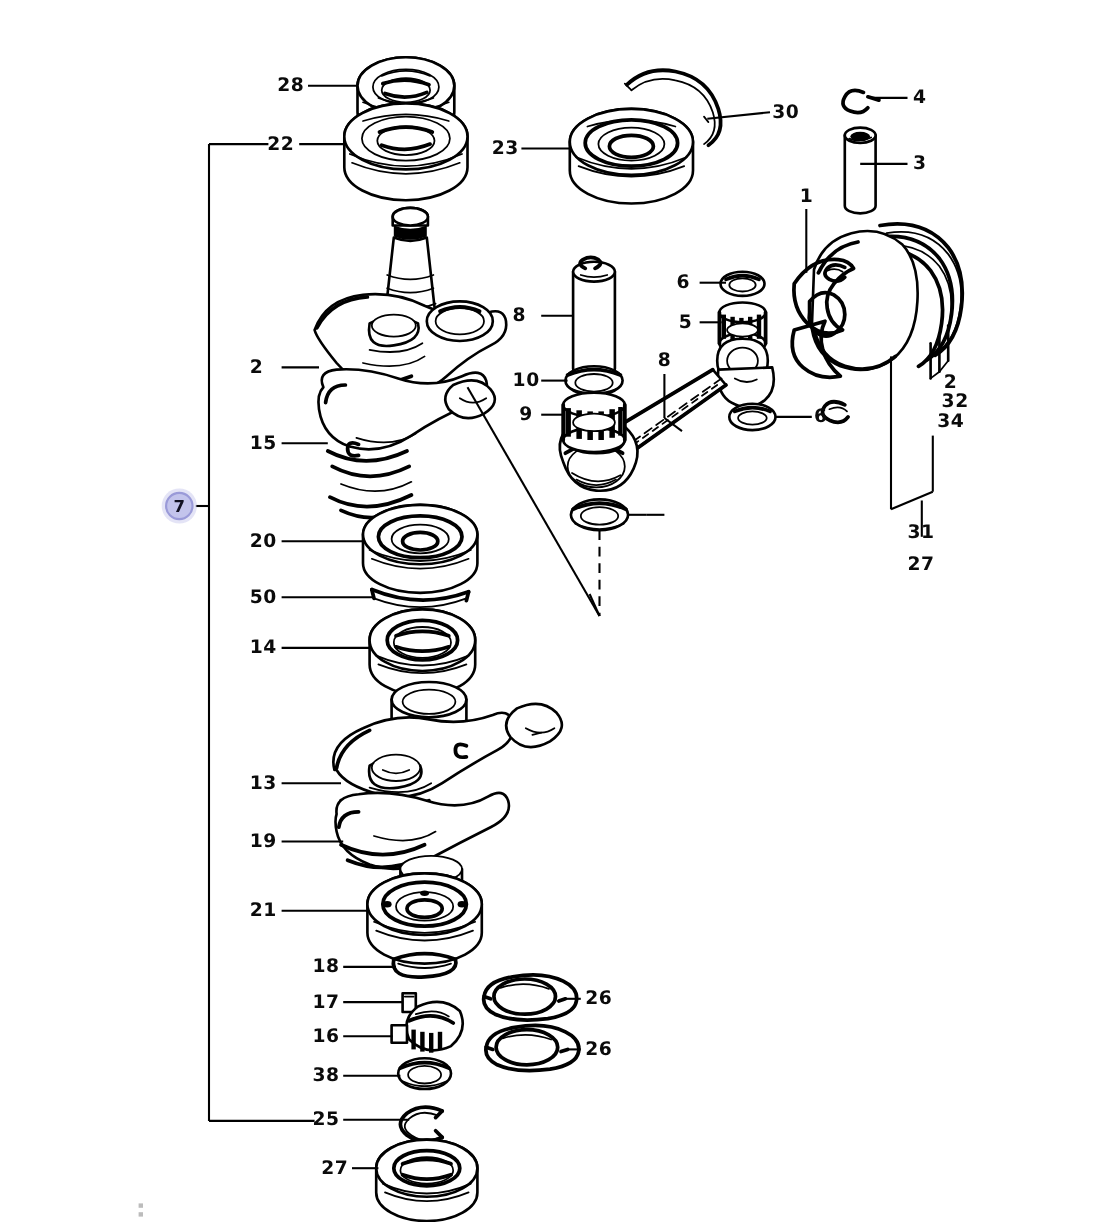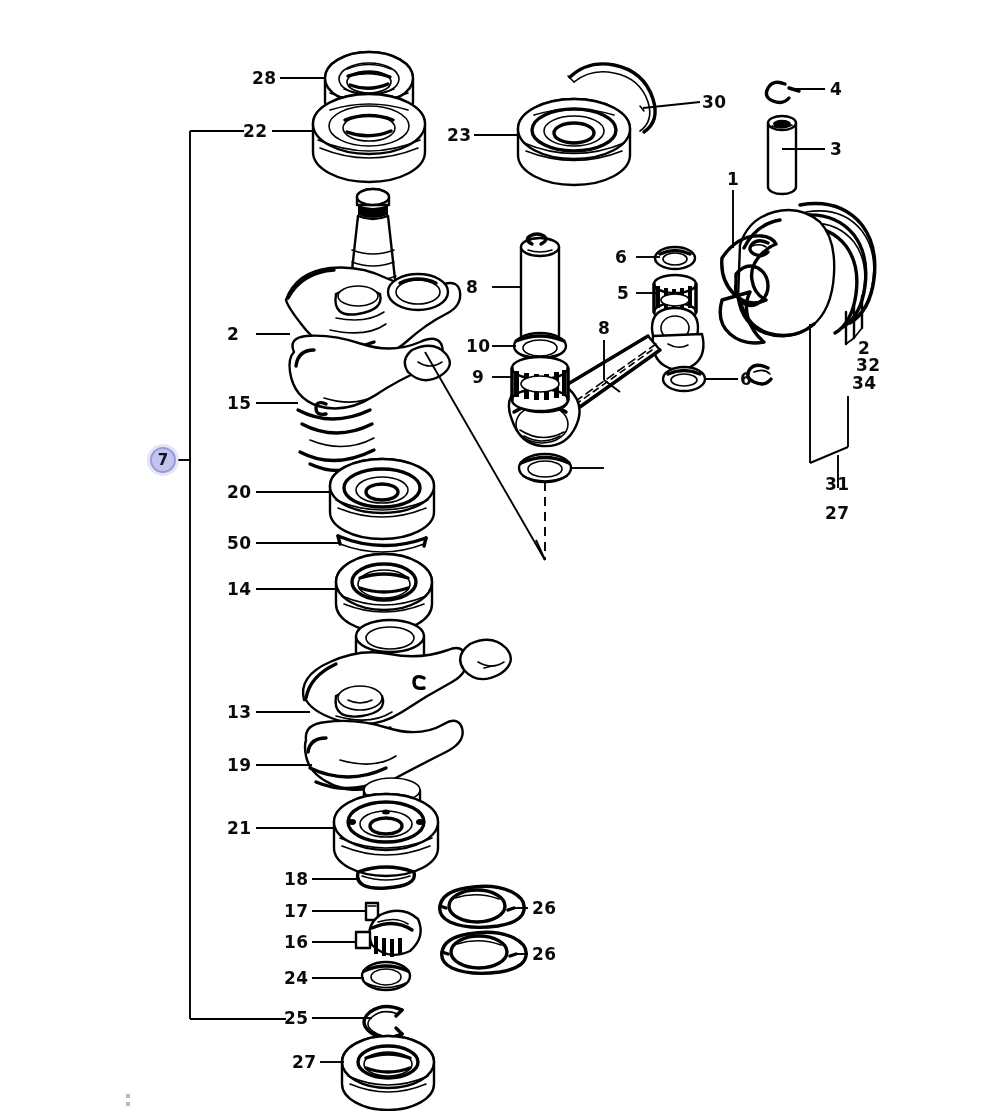--- a/index.html
+++ b/index.html
@@ -571,21 +571,21 @@
   <span class="callout-num" style="left:227px;top:395px;">15</span>
   <span class="callout-num" style="left:227px;top:484px;">20</span>
   <span class="callout-num" style="left:227px;top:535px;">50</span>
   <span class="callout-num" style="left:227px;top:581px;">14</span>
   <span class="callout-num" style="left:227px;top:704px;">13</span>
   <span class="callout-num" style="left:227px;top:757px;">19</span>
   <span class="callout-num" style="left:227px;top:820px;text-align:center;">21</span>
   <span class="callout-num" style="left:284px;top:871px;">18</span>
   <span class="callout-num" style="left:284px;top:903px;">17</span>
   <span class="callout-num" style="left:284px;top:934px;">16</span>
-  <span class="callout-num" style="left:284px;top:970px;">24</span>
+  <span class="callout-num" style="left:284px;top:970px;">38</span>
   <span class="callout-num" style="left:284px;top:1010px;">25</span>
   <span class="callout-num" style="left:292px;top:1054px;">27</span>
   <span class="callout-num" style="left:532px;top:900px;">26</span>
   <span class="callout-num" style="left:532px;top:946px;">26</span>
 
   <div class="badge" style="left:150px;top:447px;">
     <span>7</span>
   </div>
 
   <div class="tinymark" style="left:126px;top:1094px;"></div>

